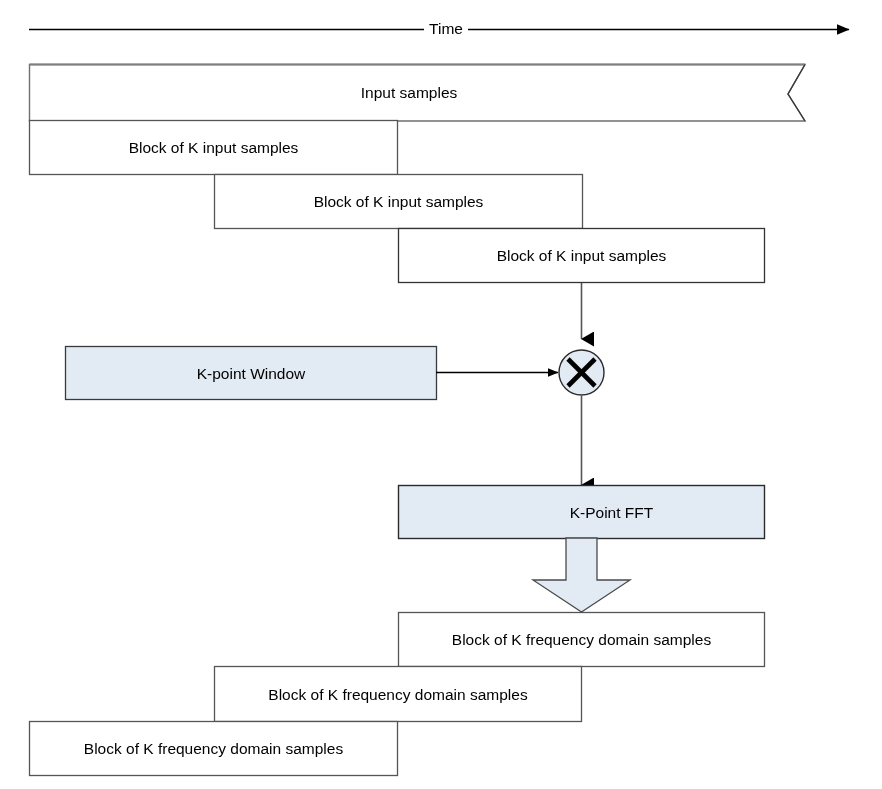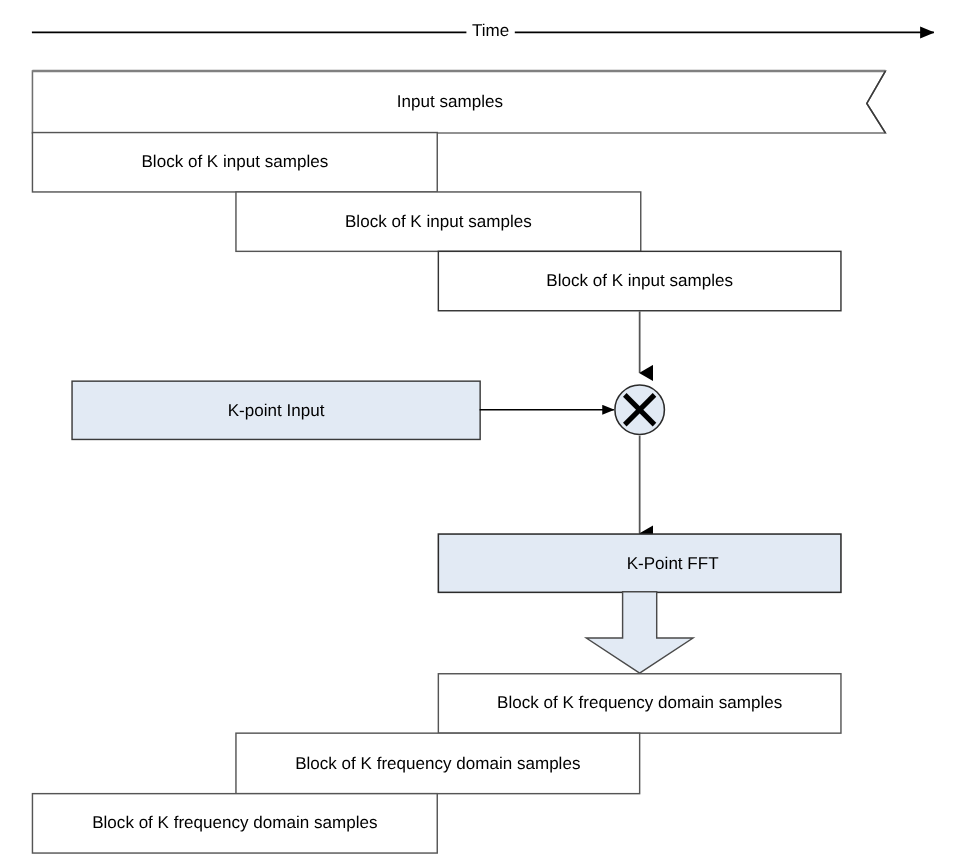--- a/index.html
+++ b/index.html
@@ -123,21 +123,21 @@
   <div class="lbl" style="left:425px; top:21px; width:42px; text-align:center; background:#ffffff;">Time</div>
 
   <div class="lbl lbl-center" style="left:29px; top:64px; width:760px; height:57px;">Input samples</div>
 
   <div class="lbl lbl-center" style="left:30px; top:121px; width:367px; height:54px;">Block of K input samples</div>
 
   <div class="lbl lbl-center" style="left:215px; top:175px; width:367px; height:54px;">Block of K input samples</div>
 
   <div class="lbl lbl-center" style="left:399px; top:229px; width:365px; height:54px;">Block of K input samples</div>
 
-  <div class="lbl lbl-center" style="left:66px; top:347px; width:370px; height:53px;">K-point Input</div>
+  <div class="lbl lbl-center" style="left:66px; top:347px; width:370px; height:53px;">K-point Window</div>
 
   <div class="lbl lbl-center" style="left:399px; top:486px; width:425px; height:53px;">K-Point FFT</div>
 
   <div class="lbl lbl-center" style="left:399px; top:613px; width:365px; height:54px;">Block of K frequency domain samples</div>
 
   <div class="lbl lbl-center" style="left:215px; top:667px; width:366px; height:55px;">Block of K frequency domain samples</div>
 
   <div class="lbl lbl-center" style="left:30px; top:722px; width:367px; height:54px;">Block of K frequency domain samples</div>
 
 </div>

